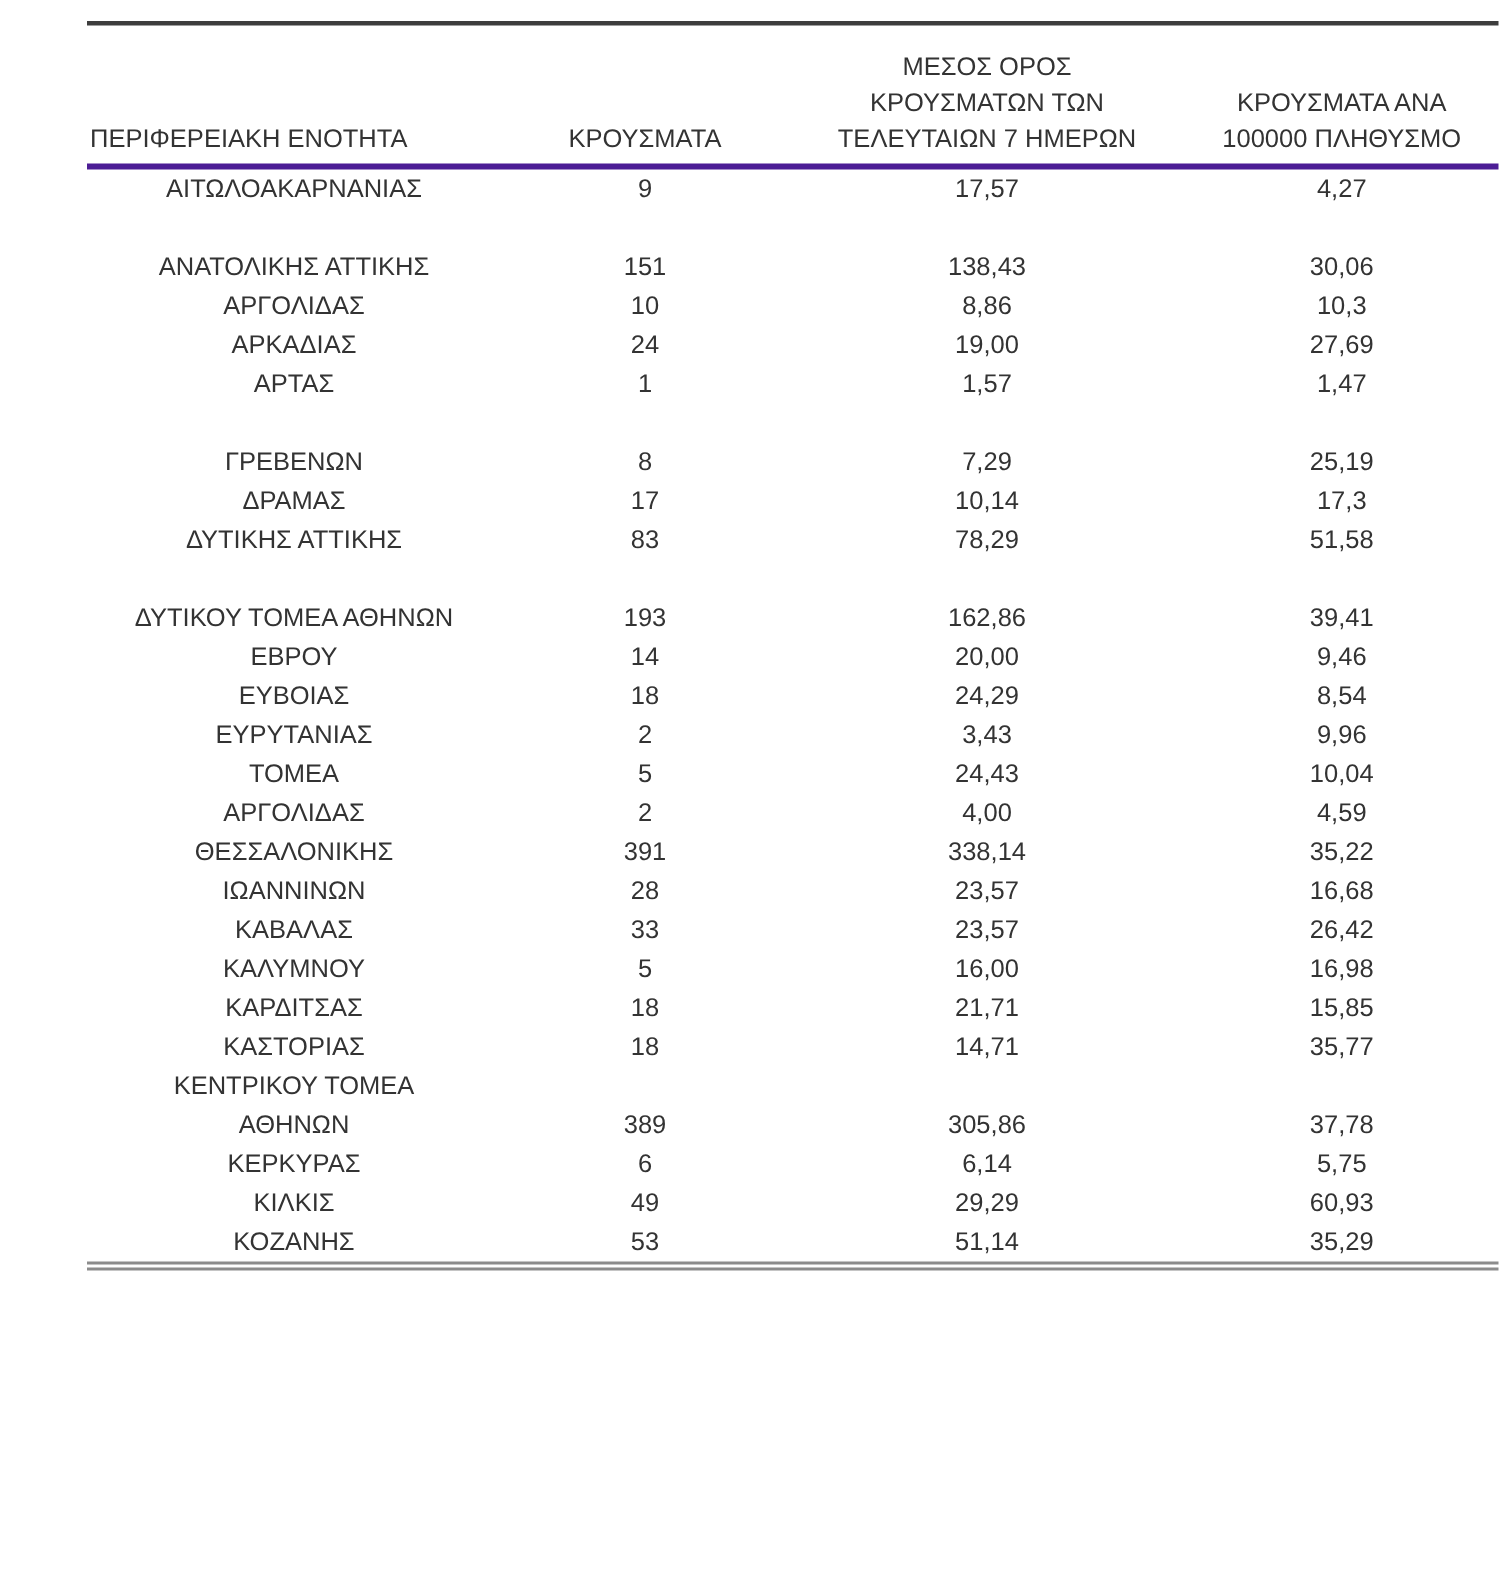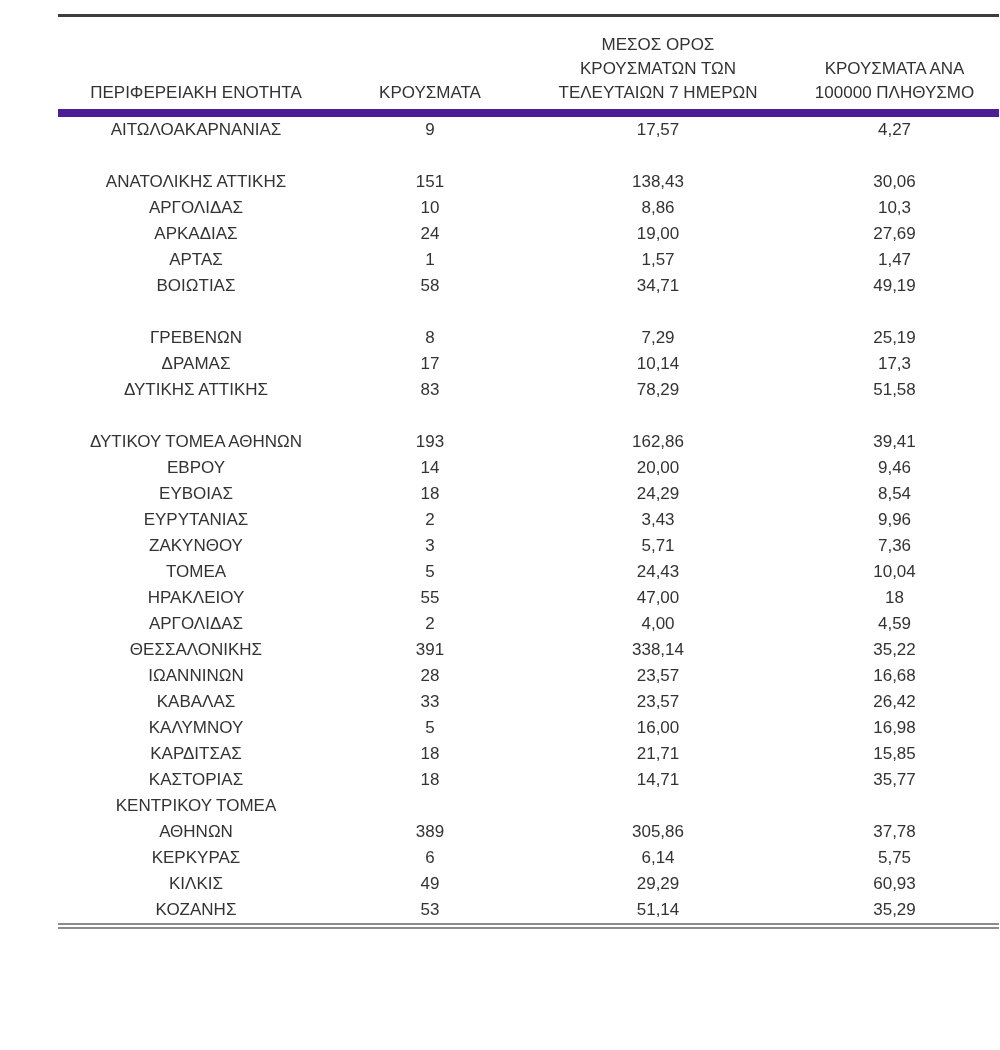--- a/index.html
+++ b/index.html
@@ -31,24 +31,24 @@
   col.c4 { width: 209px; }
 
   thead th {
     font-weight: normal;
     font-size: 17px;
     line-height: 24px;
     vertical-align: bottom;
     text-align: center;
     white-space: pre-line;
     padding: 16px 2px 4px 2px;
-    border-bottom: 8px solid #4c1d95;
+    border-bottom: 4px solid #4c1d95;
     color: #333333;
   }
-  thead th.c1 { text-align: center; padding-left: 2px; }
+  thead th.c1 { text-align: left; padding-left: 2px; }
 
   tbody td {
     font-size: 17px;
     line-height: 26px;
     height: 26px;
     padding: 0 2px;
     text-align: center;
     vertical-align: bottom;
     white-space: pre-line;
     color: #333333;
@@ -104,26 +104,20 @@
           <td>24</td>
           <td>19,00</td>
           <td>27,69</td>
         </tr>
         <tr>
           <td>ΑΡΤΑΣ</td>
           <td>1</td>
           <td>1,57</td>
           <td>1,47</td>
         </tr>
-        <tr>
-          <td>ΒΟΙΩΤΙΑΣ</td>
-          <td>58</td>
-          <td>34,71</td>
-          <td>49,19</td>
-        </tr>
         <tr class="blank">
           <td colspan="4"></td>
         </tr>
         <tr>
           <td>ΓΡΕΒΕΝΩΝ</td>
           <td>8</td>
           <td>7,29</td>
           <td>25,19</td>
         </tr>
         <tr>
@@ -159,36 +153,24 @@
           <td>24,29</td>
           <td>8,54</td>
         </tr>
         <tr>
           <td>ΕΥΡΥΤΑΝΙΑΣ</td>
           <td>2</td>
           <td>3,43</td>
           <td>9,96</td>
         </tr>
         <tr>
-          <td>ΖΑΚΥΝΘΟΥ</td>
-          <td>3</td>
-          <td>5,71</td>
-          <td>7,36</td>
-        </tr>
-        <tr>
           <td>ΤΟΜΕΑ</td>
           <td>5</td>
           <td>24,43</td>
           <td>10,04</td>
-        </tr>
-        <tr>
-          <td>ΗΡΑΚΛΕΙΟΥ</td>
-          <td>55</td>
-          <td>47,00</td>
-          <td>18</td>
         </tr>
         <tr>
           <td>ΑΡΓΟΛΙΔΑΣ</td>
           <td>2</td>
           <td>4,00</td>
           <td>4,59</td>
         </tr>
         <tr>
           <td>ΘΕΣΣΑΛΟΝΙΚΗΣ</td>
           <td>391</td>

